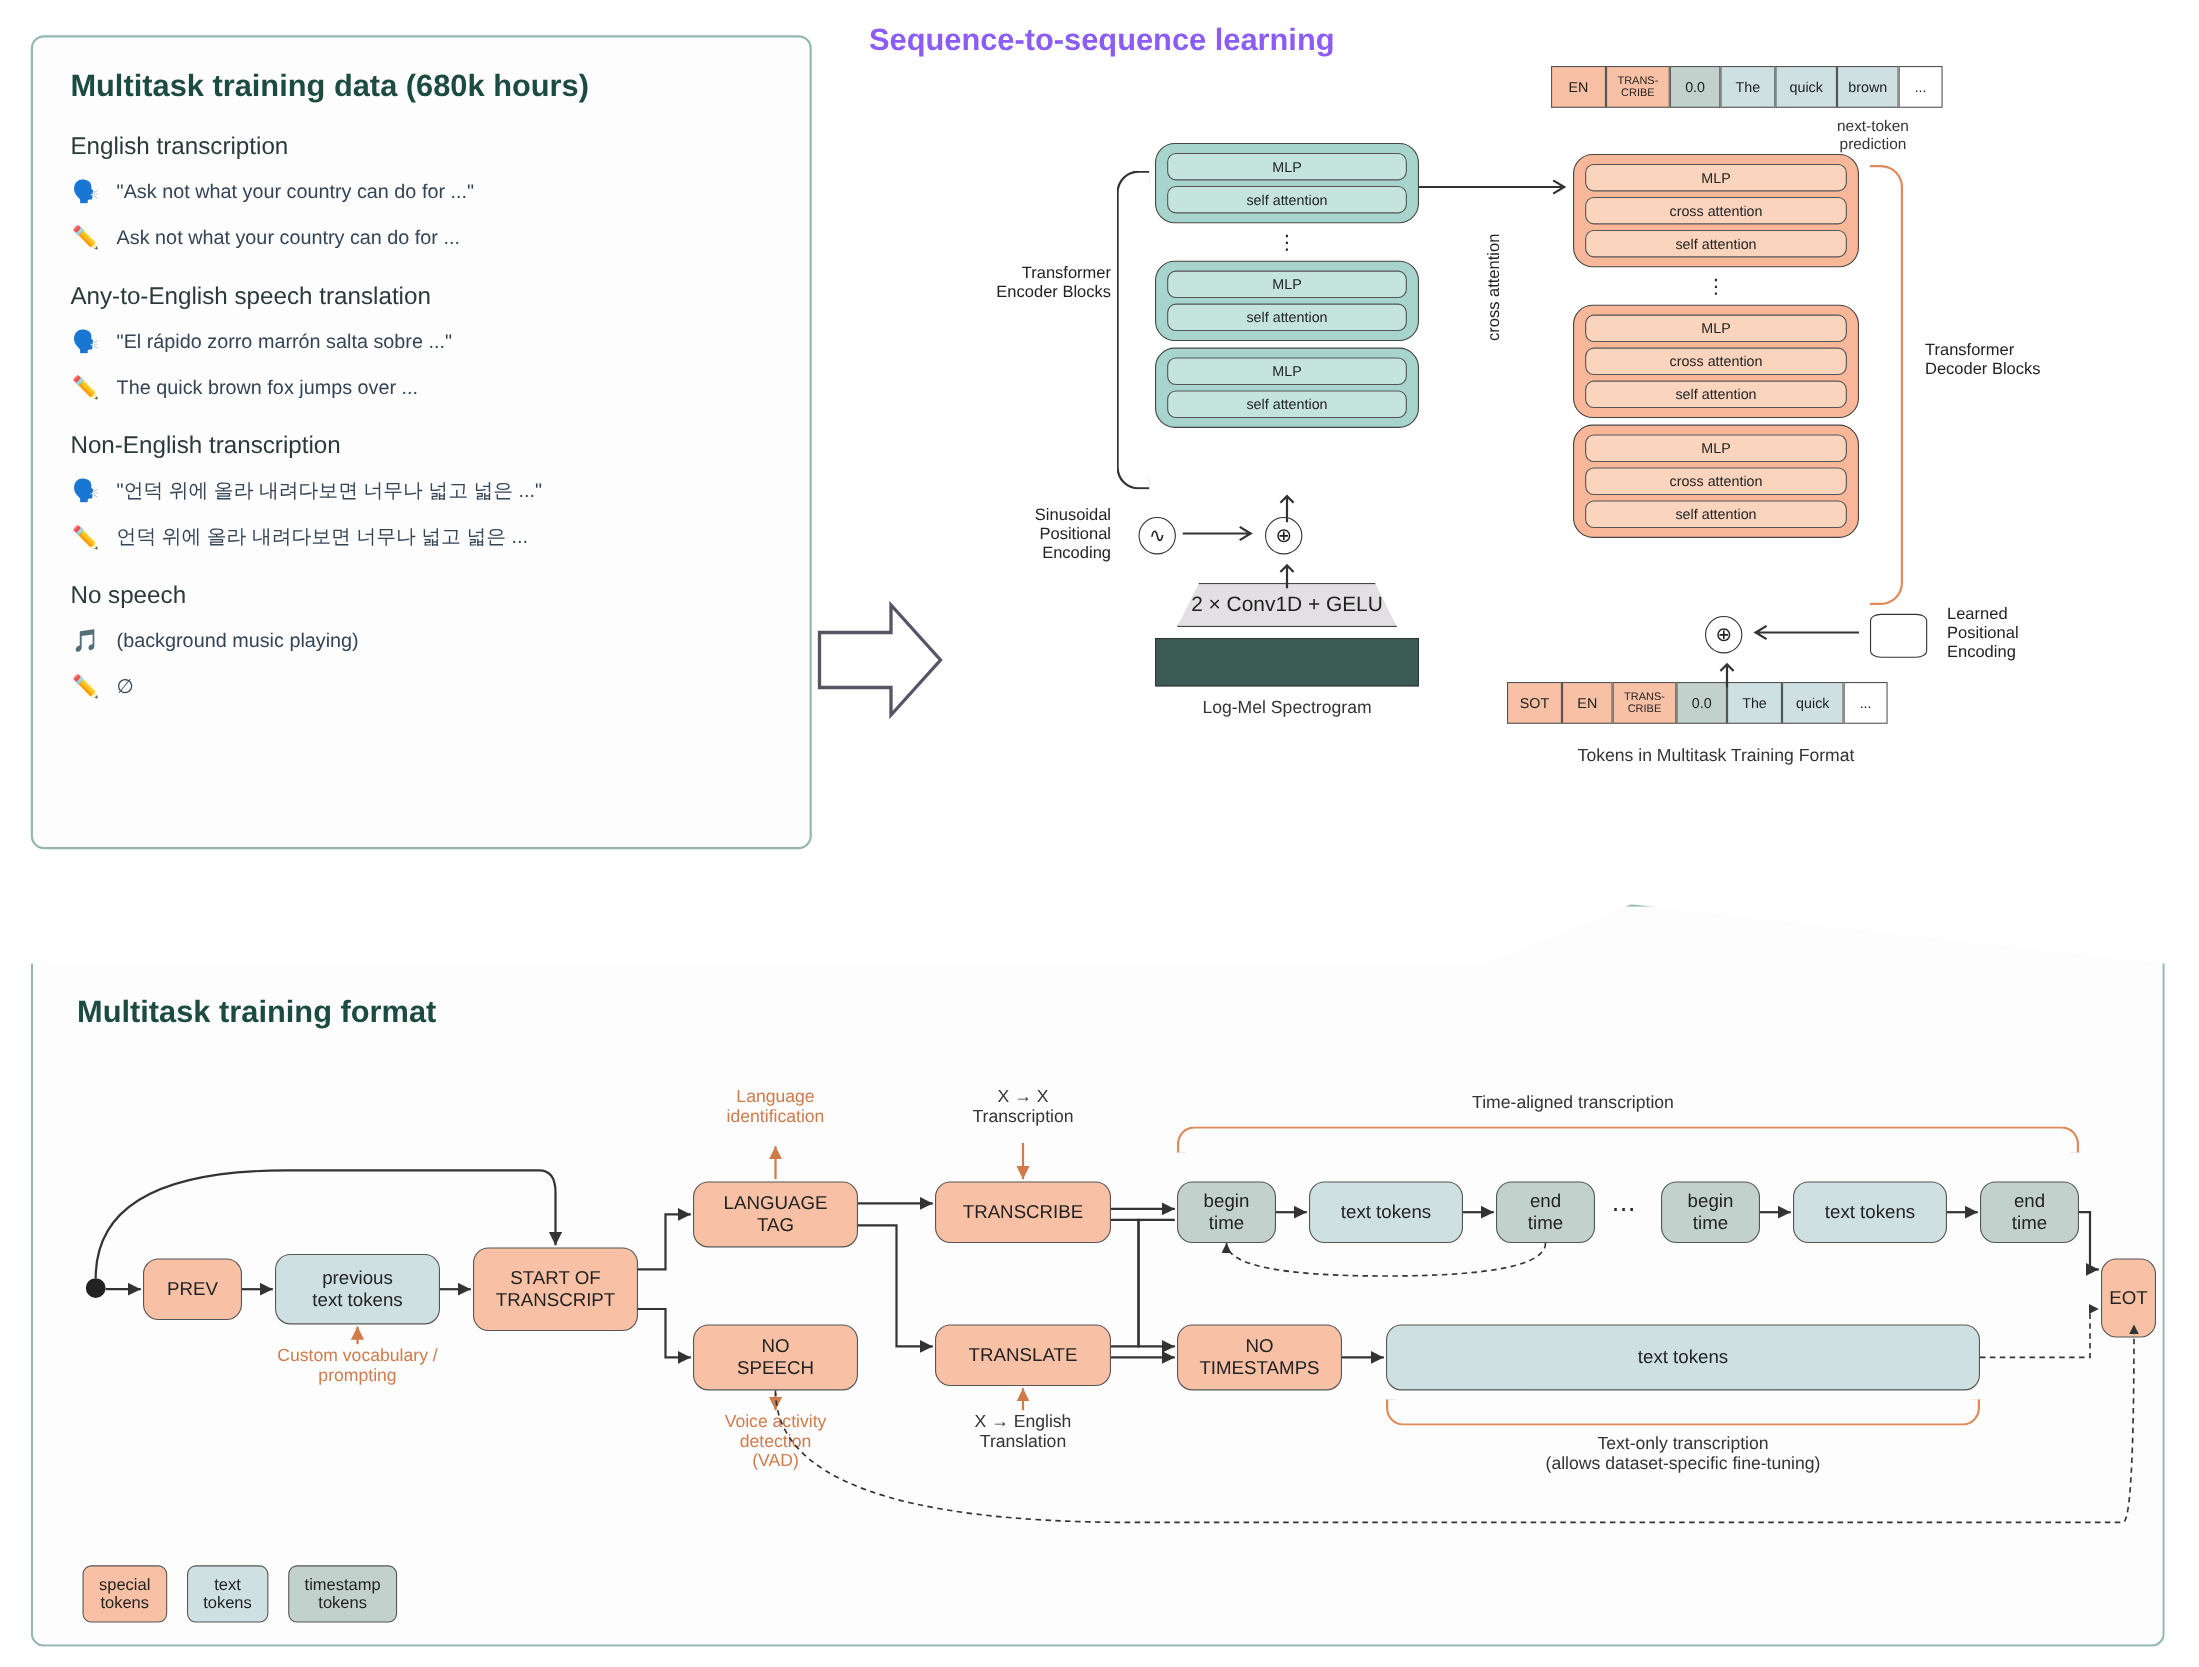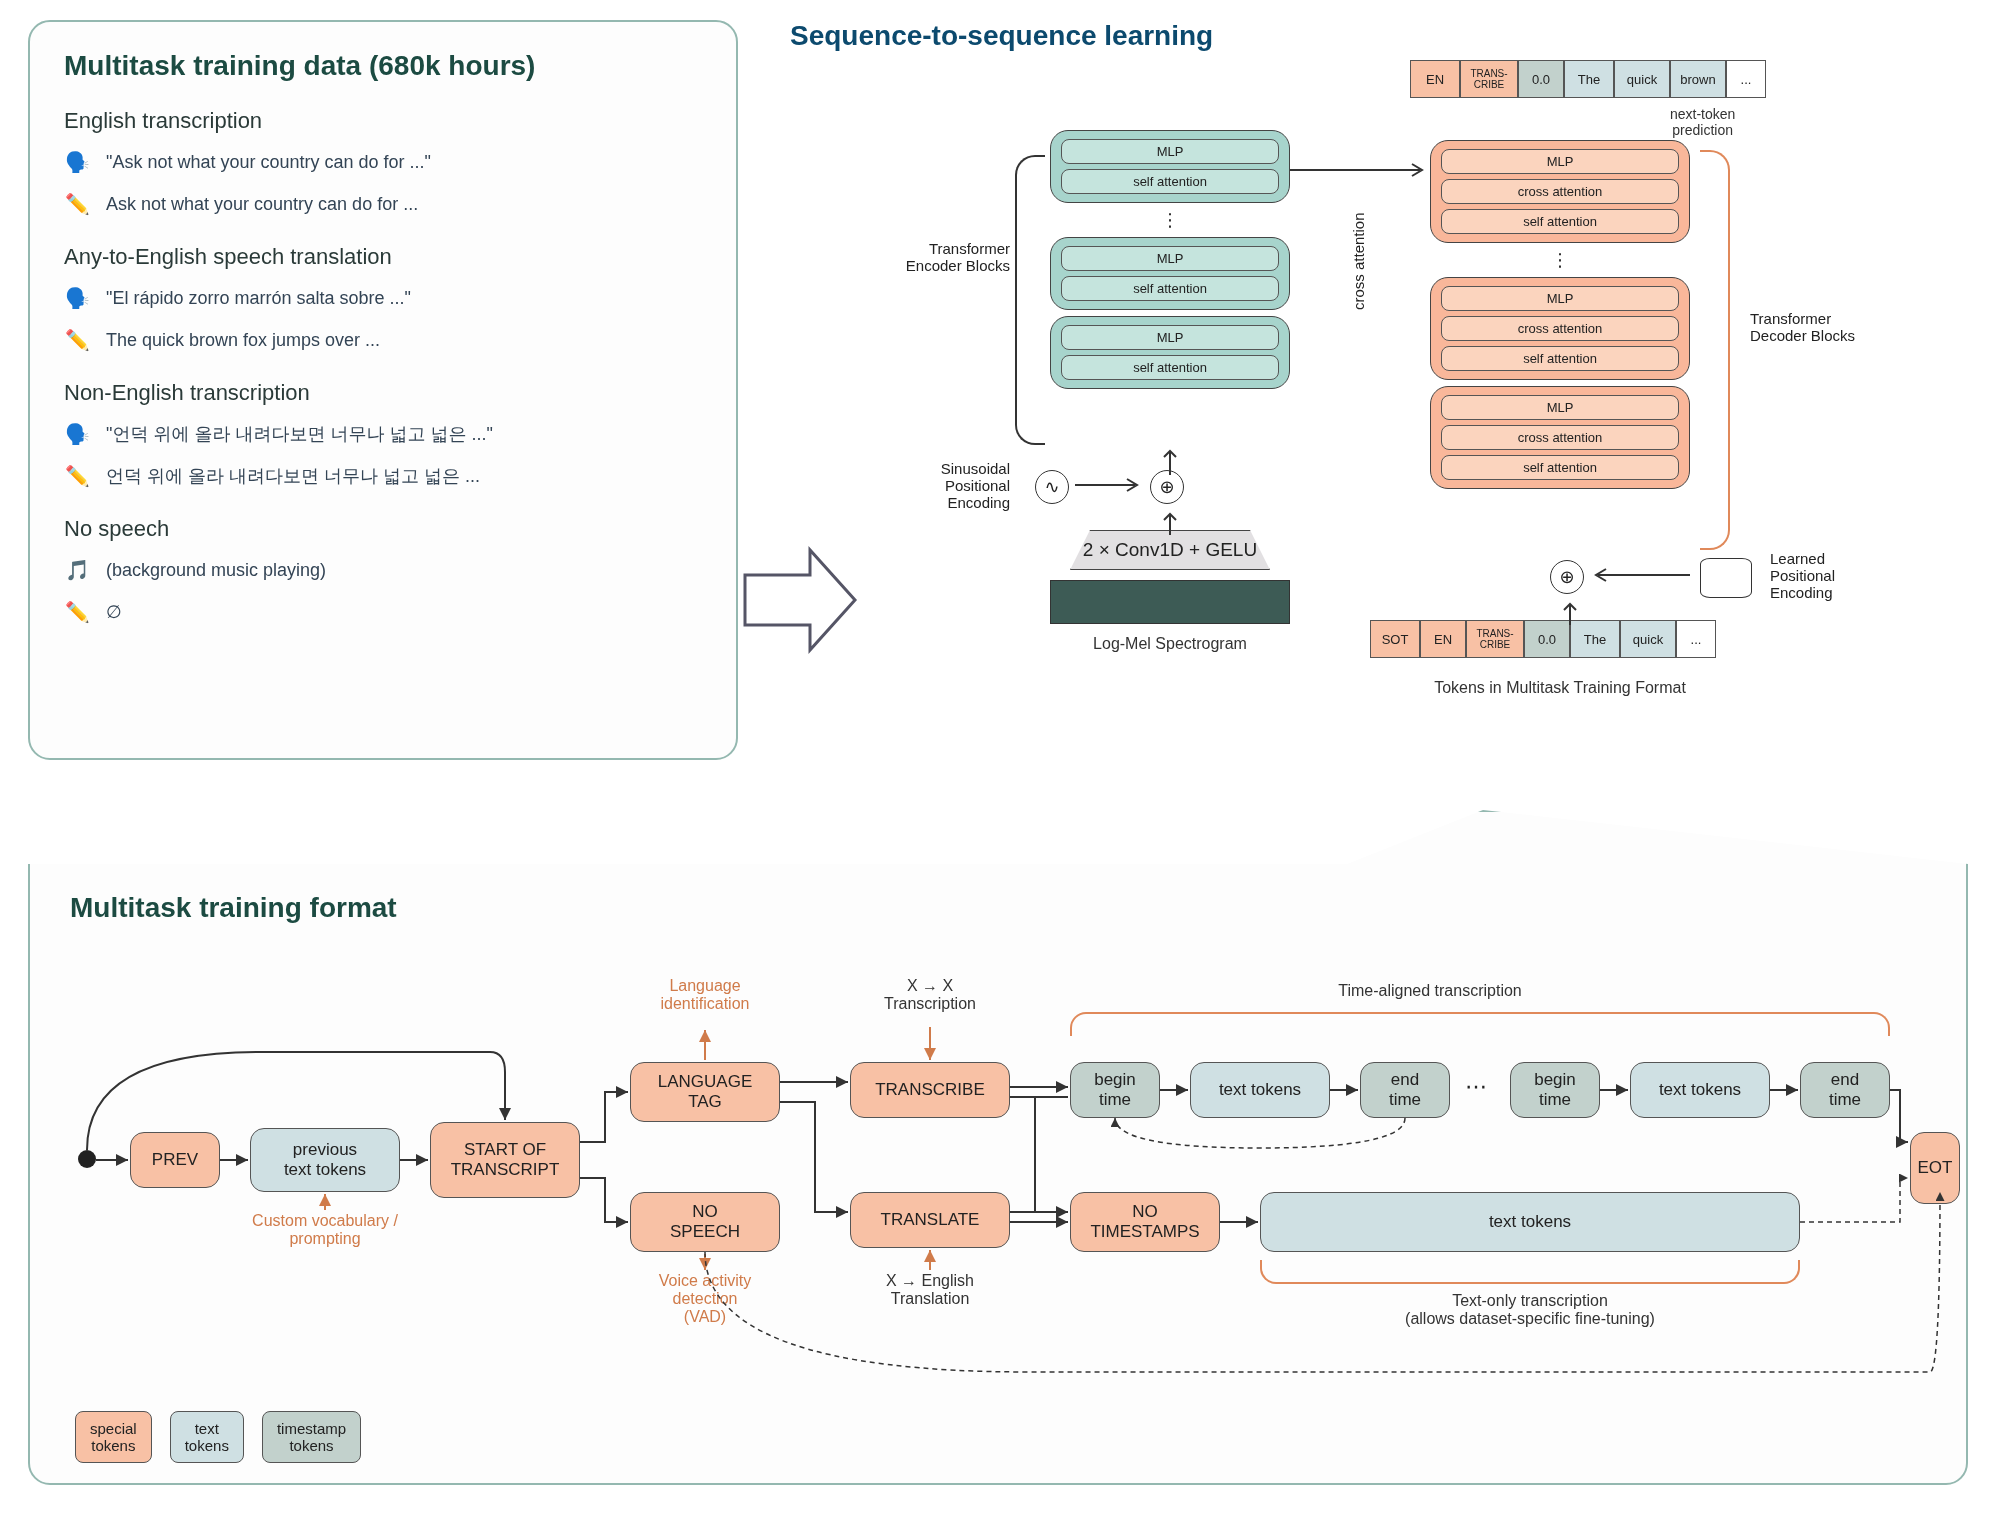--- a/index.html
+++ b/index.html
@@ -7,33 +7,34 @@
     font-family: Arial, Helvetica, sans-serif;
     background: #fff;
     width: 1999px;
     height: 1515px;
     position: relative;
     color: #222;
   }
   .panel {
     position: absolute;
     border: 2px solid #94b8b0;
-    border-radius: 22px;
+    border-radius: 12px;
     background: #fdfdfd;
+    margin-top: 12px;
   }
   .top-left {
     left: 28px; top: 20px;
     width: 710px; height: 740px;
     padding: 28px 34px;
   }
   .title-lg { font-size: 28px; font-weight: bold; color: #1c4b42; }
   .section-h { font-size: 22px; margin-top: 26px; color: #2a3a38; }
   .example-line { display:flex; align-items:center; gap:14px; margin-top:14px; font-size:18px; color:#345; }
   .icon { width:28px; height:28px; display:inline-flex; align-items:center; justify-content:center; font-size:20px; }
-  .top-right-title { position:absolute; left:790px; top:20px; font-size:28px; font-weight:bold; color:#0c4a6e; }
+  .top-right-title { position:absolute; left:790px; top:20px; font-size:28px; font-weight:bold; color:#8b5cf6; }
   .seq2seq { position:absolute; left:790px; top:60px; width:1180px; height:700px; }
   .encoder-block, .decoder-block {
     border: 1.5px solid #444;
     border-radius: 18px;
     padding: 8px 10px;
     font-size: 14px;
     text-align:center;
   }
   .encoder-block { background:#a7d4cc; }
   .decoder-block { background:#f9b79a; }

